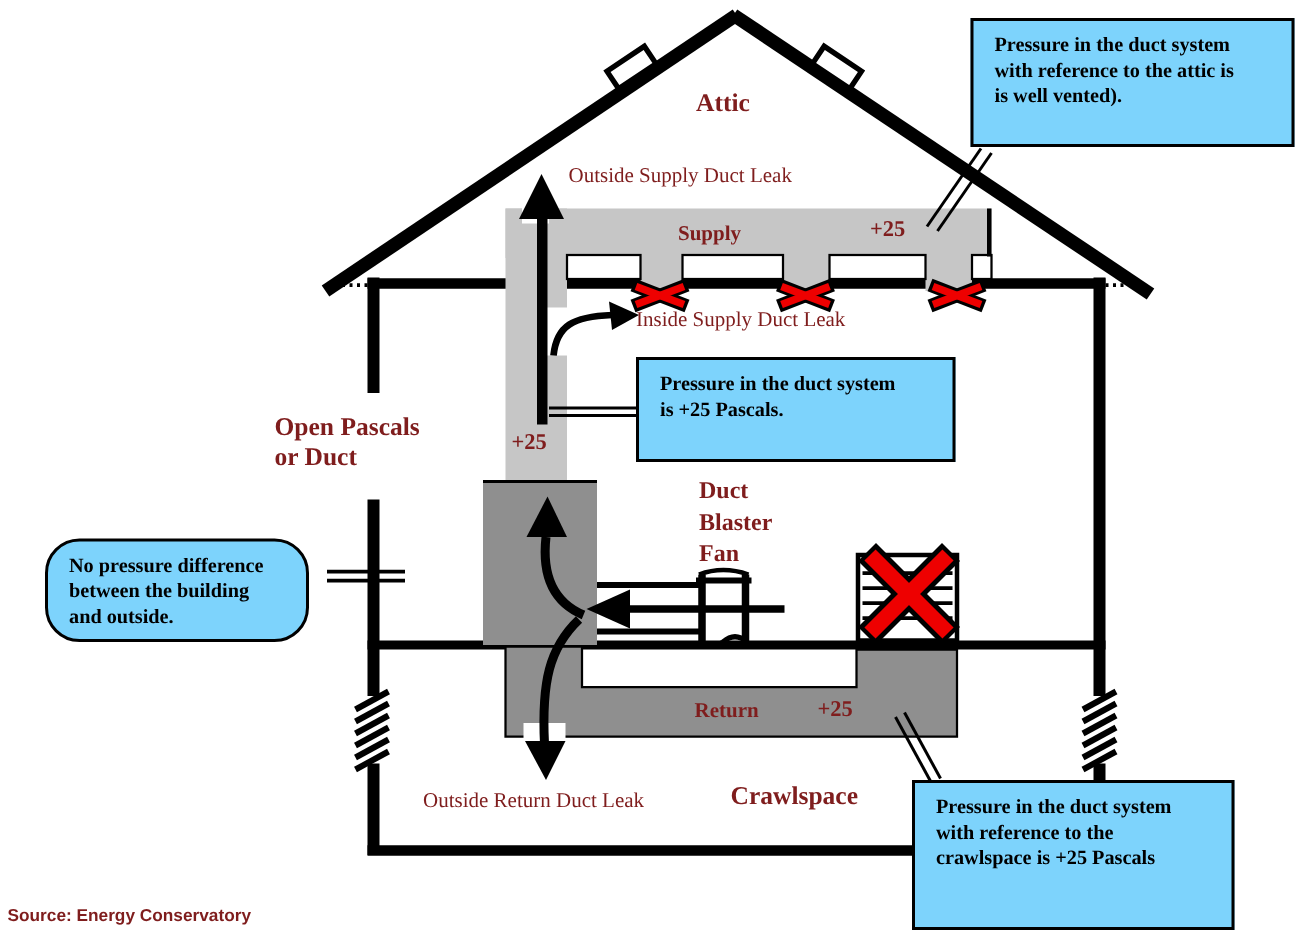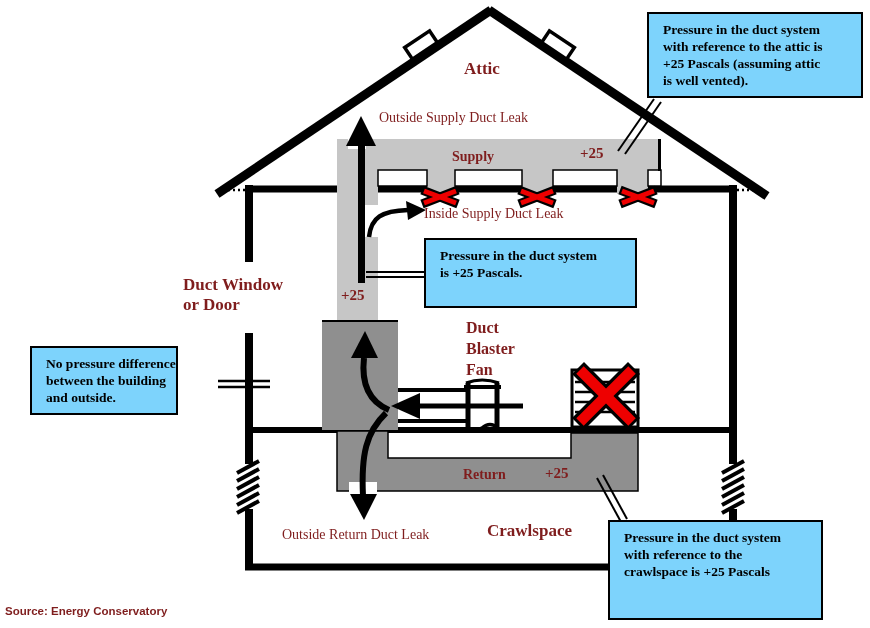--- a/index.html
+++ b/index.html
@@ -20,21 +20,21 @@
   #trunk-pressure-label{left:341px;top:287px;font-size:15px;}
   #return-label{left:463px;top:467px;font-size:14px;}
   #return-pressure-label{left:545px;top:465px;font-size:15px;}
   #outside-supply-leak-label{left:379px;top:110px;font-size:14px;}
   #inside-supply-leak-label{left:424px;top:206px;font-size:14px;}
   #outside-return-leak-label{left:282px;top:527px;font-size:14px;}
   #source-label{left:5px;top:605px;font-size:11.5px;font-weight:bold;
                 font-family:"Liberation Sans","DejaVu Sans",sans-serif;}
   #attic-callout{left:647px;top:12px;width:216px;height:86px;}
   #building-callout{left:424px;top:238px;width:213px;height:70px;}
-  #outside-callout{left:30px;top:346px;width:148px;height:69px;}
+  #outside-callout{left:30px;top:359px;width:176px;height:69px;border-radius:23px;}
   #crawlspace-callout{left:608px;top:520px;width:215px;height:100px;}
 </style>
 </head>
 <body>
 
 <div id="app">
 
 <svg id="diagram-svg" width="870" height="628" viewBox="0 0 870 628">
 
   <g stroke="#000">
@@ -193,43 +193,42 @@
       <line x1="620" y1="190" x2="656" y2="204" stroke="#000" stroke-width="9"></line>
       <line x1="620" y1="204" x2="656" y2="190" stroke="#000" stroke-width="9"></line>
       <line x1="622" y1="191" x2="654" y2="203" stroke="#ee0000" stroke-width="5"></line>
       <line x1="622" y1="203" x2="654" y2="191" stroke="#ee0000" stroke-width="5"></line>
     </g>
   </g>
 </svg>
 
 <div class="lbl bold" id="attic-label">Attic</div>
 <div class="lbl bold" id="open-window-label">
-  <div>Duct Window</div>
-  <div>or Door</div>
+  <div>Open Pascals</div>
+  <div>or Duct</div>
 </div>
 <div class="lbl bold" id="fan-label">
   <div>Duct</div>
   <div>Blaster</div>
   <div>Fan</div>
 </div>
 <div class="lbl bold" id="crawlspace-label">Crawlspace</div>
 <div class="lbl bold" id="supply-label">Supply</div>
 <div class="lbl bold" id="supply-pressure-label">+25</div>
 <div class="lbl bold" id="trunk-pressure-label">+25</div>
 <div class="lbl bold" id="return-label">Return</div>
 <div class="lbl bold" id="return-pressure-label">+25</div>
 <div class="lbl" id="outside-supply-leak-label">Outside Supply Duct Leak</div>
 <div class="lbl" id="inside-supply-leak-label">Inside Supply Duct Leak</div>
 <div class="lbl" id="outside-return-leak-label">Outside Return Duct Leak</div>
 <div class="lbl" id="source-label">Source: Energy Conservatory</div>
 
 <div class="callout" id="attic-callout">
   <div>Pressure in the duct system</div>
   <div>with reference to the attic is</div>
-  <div>+25 Pascals (assuming attic</div>
   <div>is well vented).</div>
 </div>
 <div class="callout" id="building-callout">
   <div>Pressure in the duct system</div>
   <div>is +25 Pascals.</div>
 </div>
 <div class="callout" id="outside-callout">
   <div>No pressure difference</div>
   <div>between the building</div>
   <div>and outside.</div>

